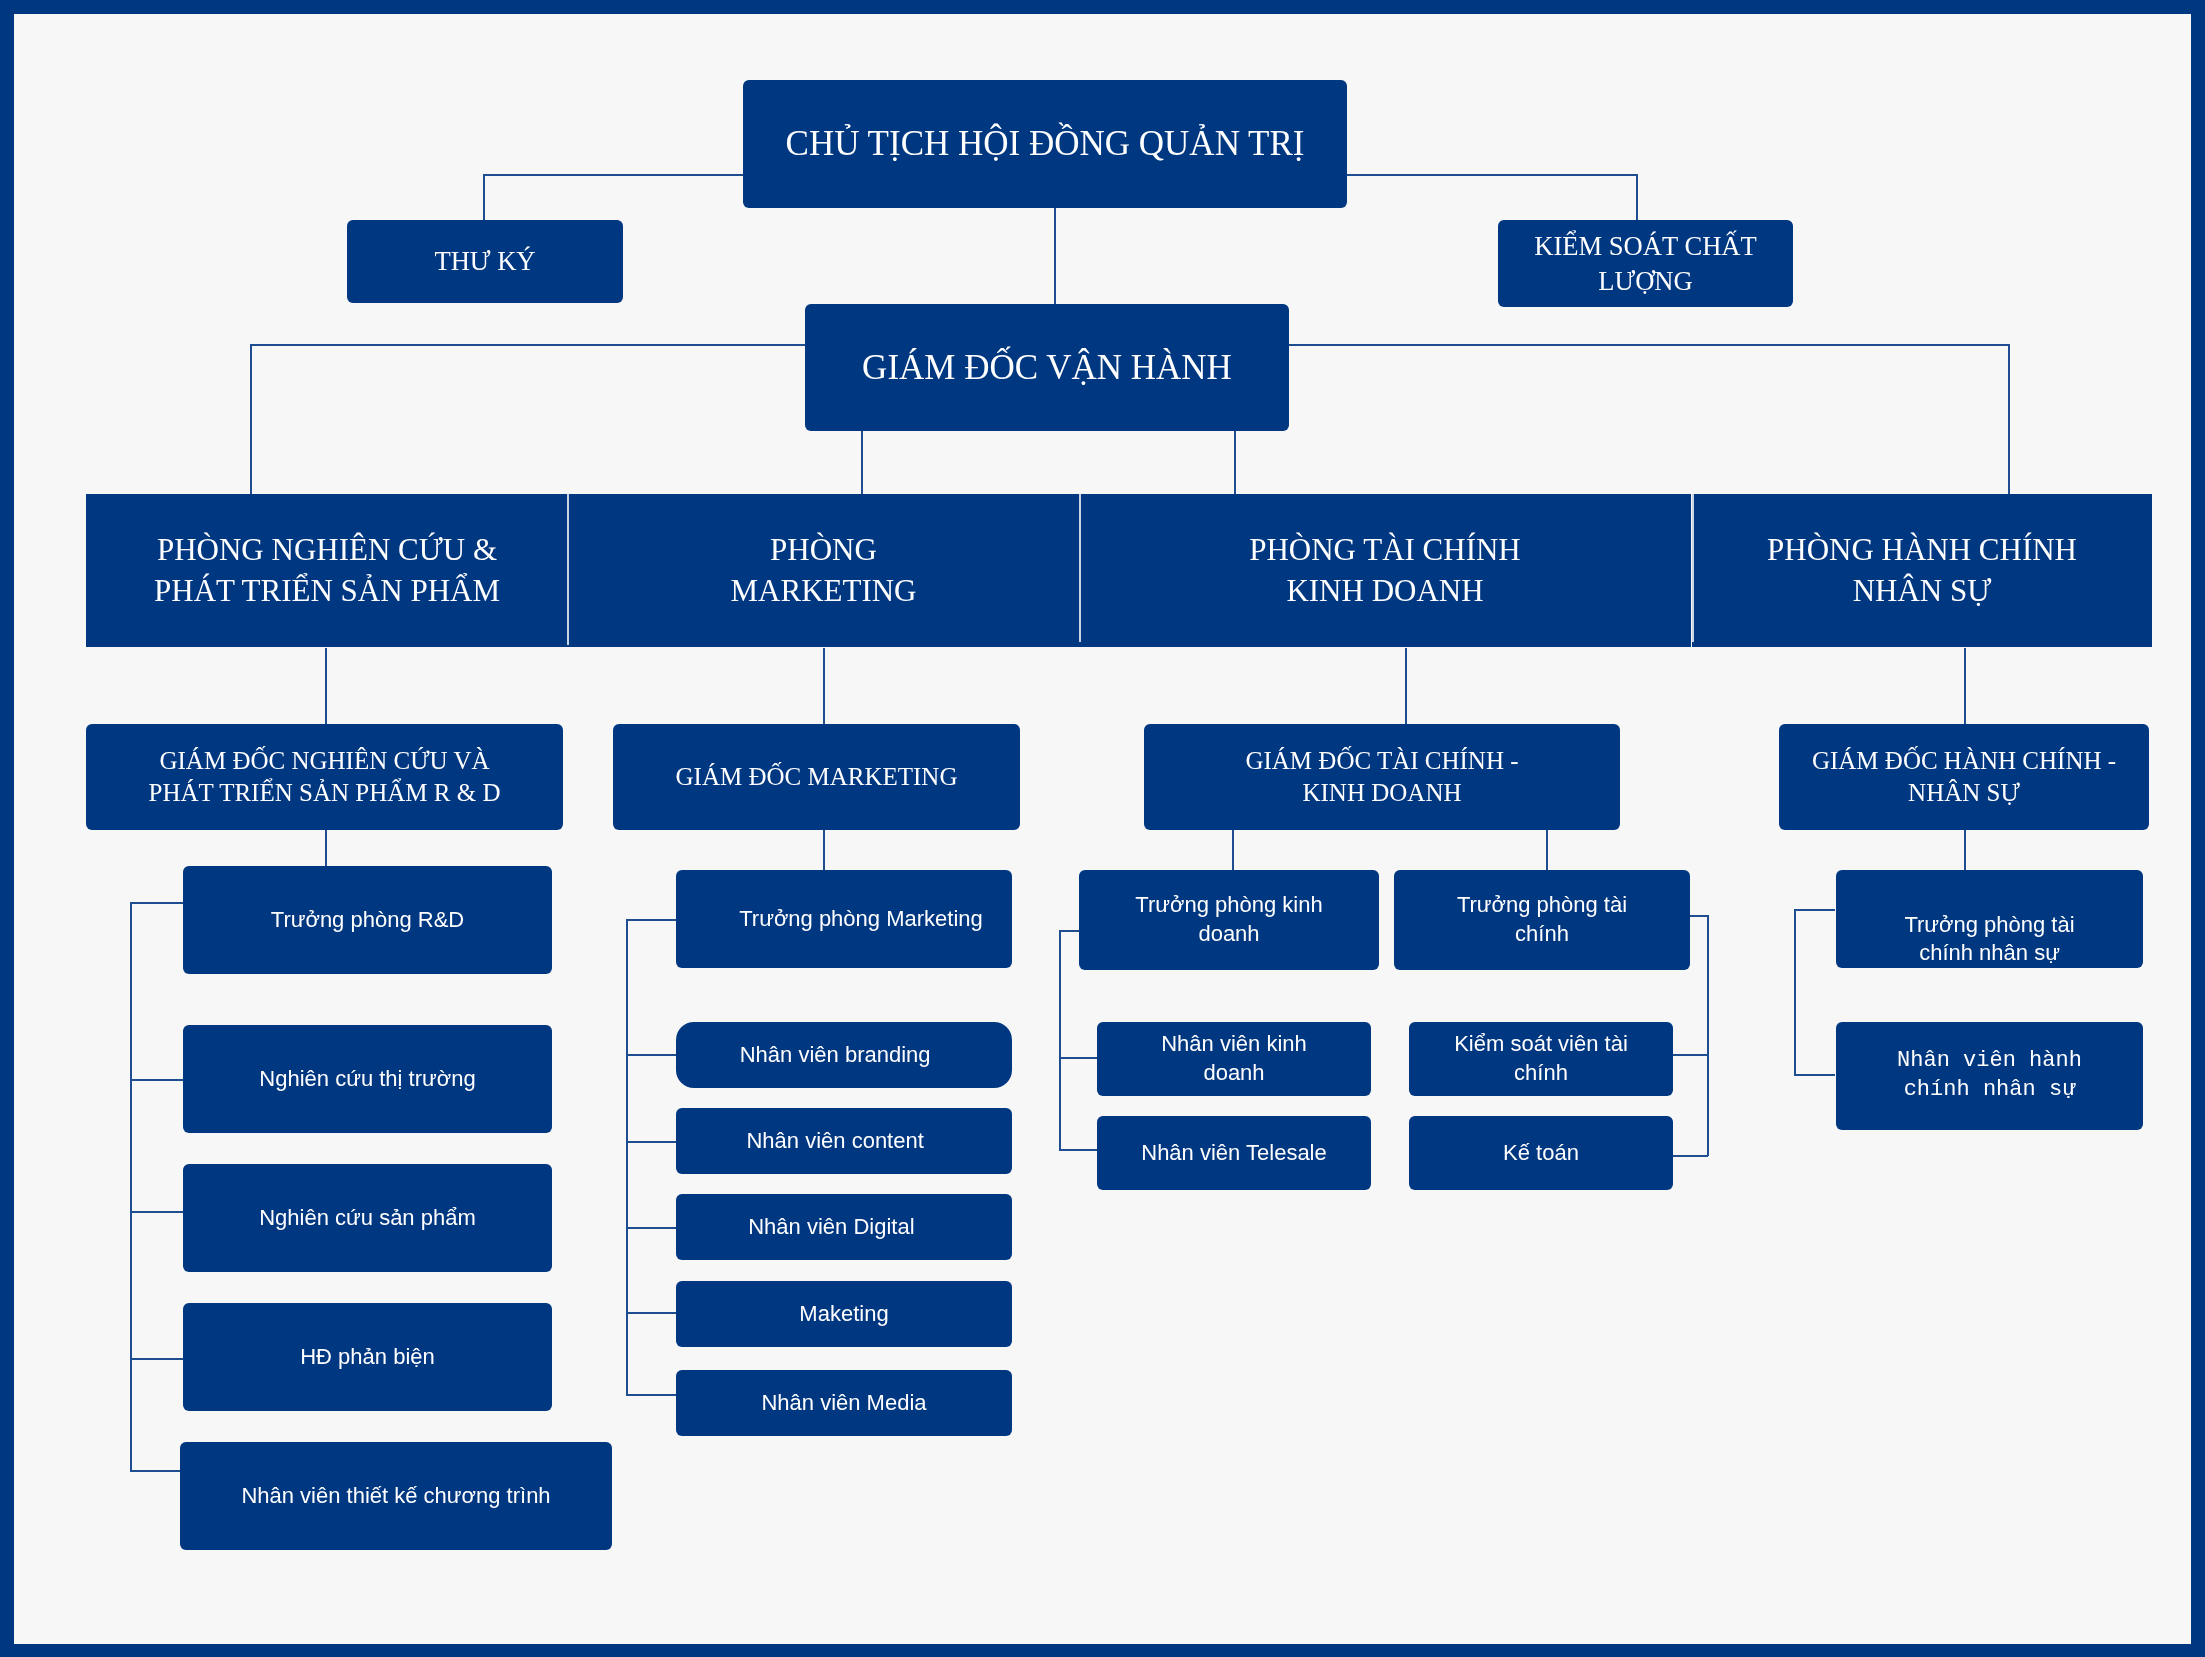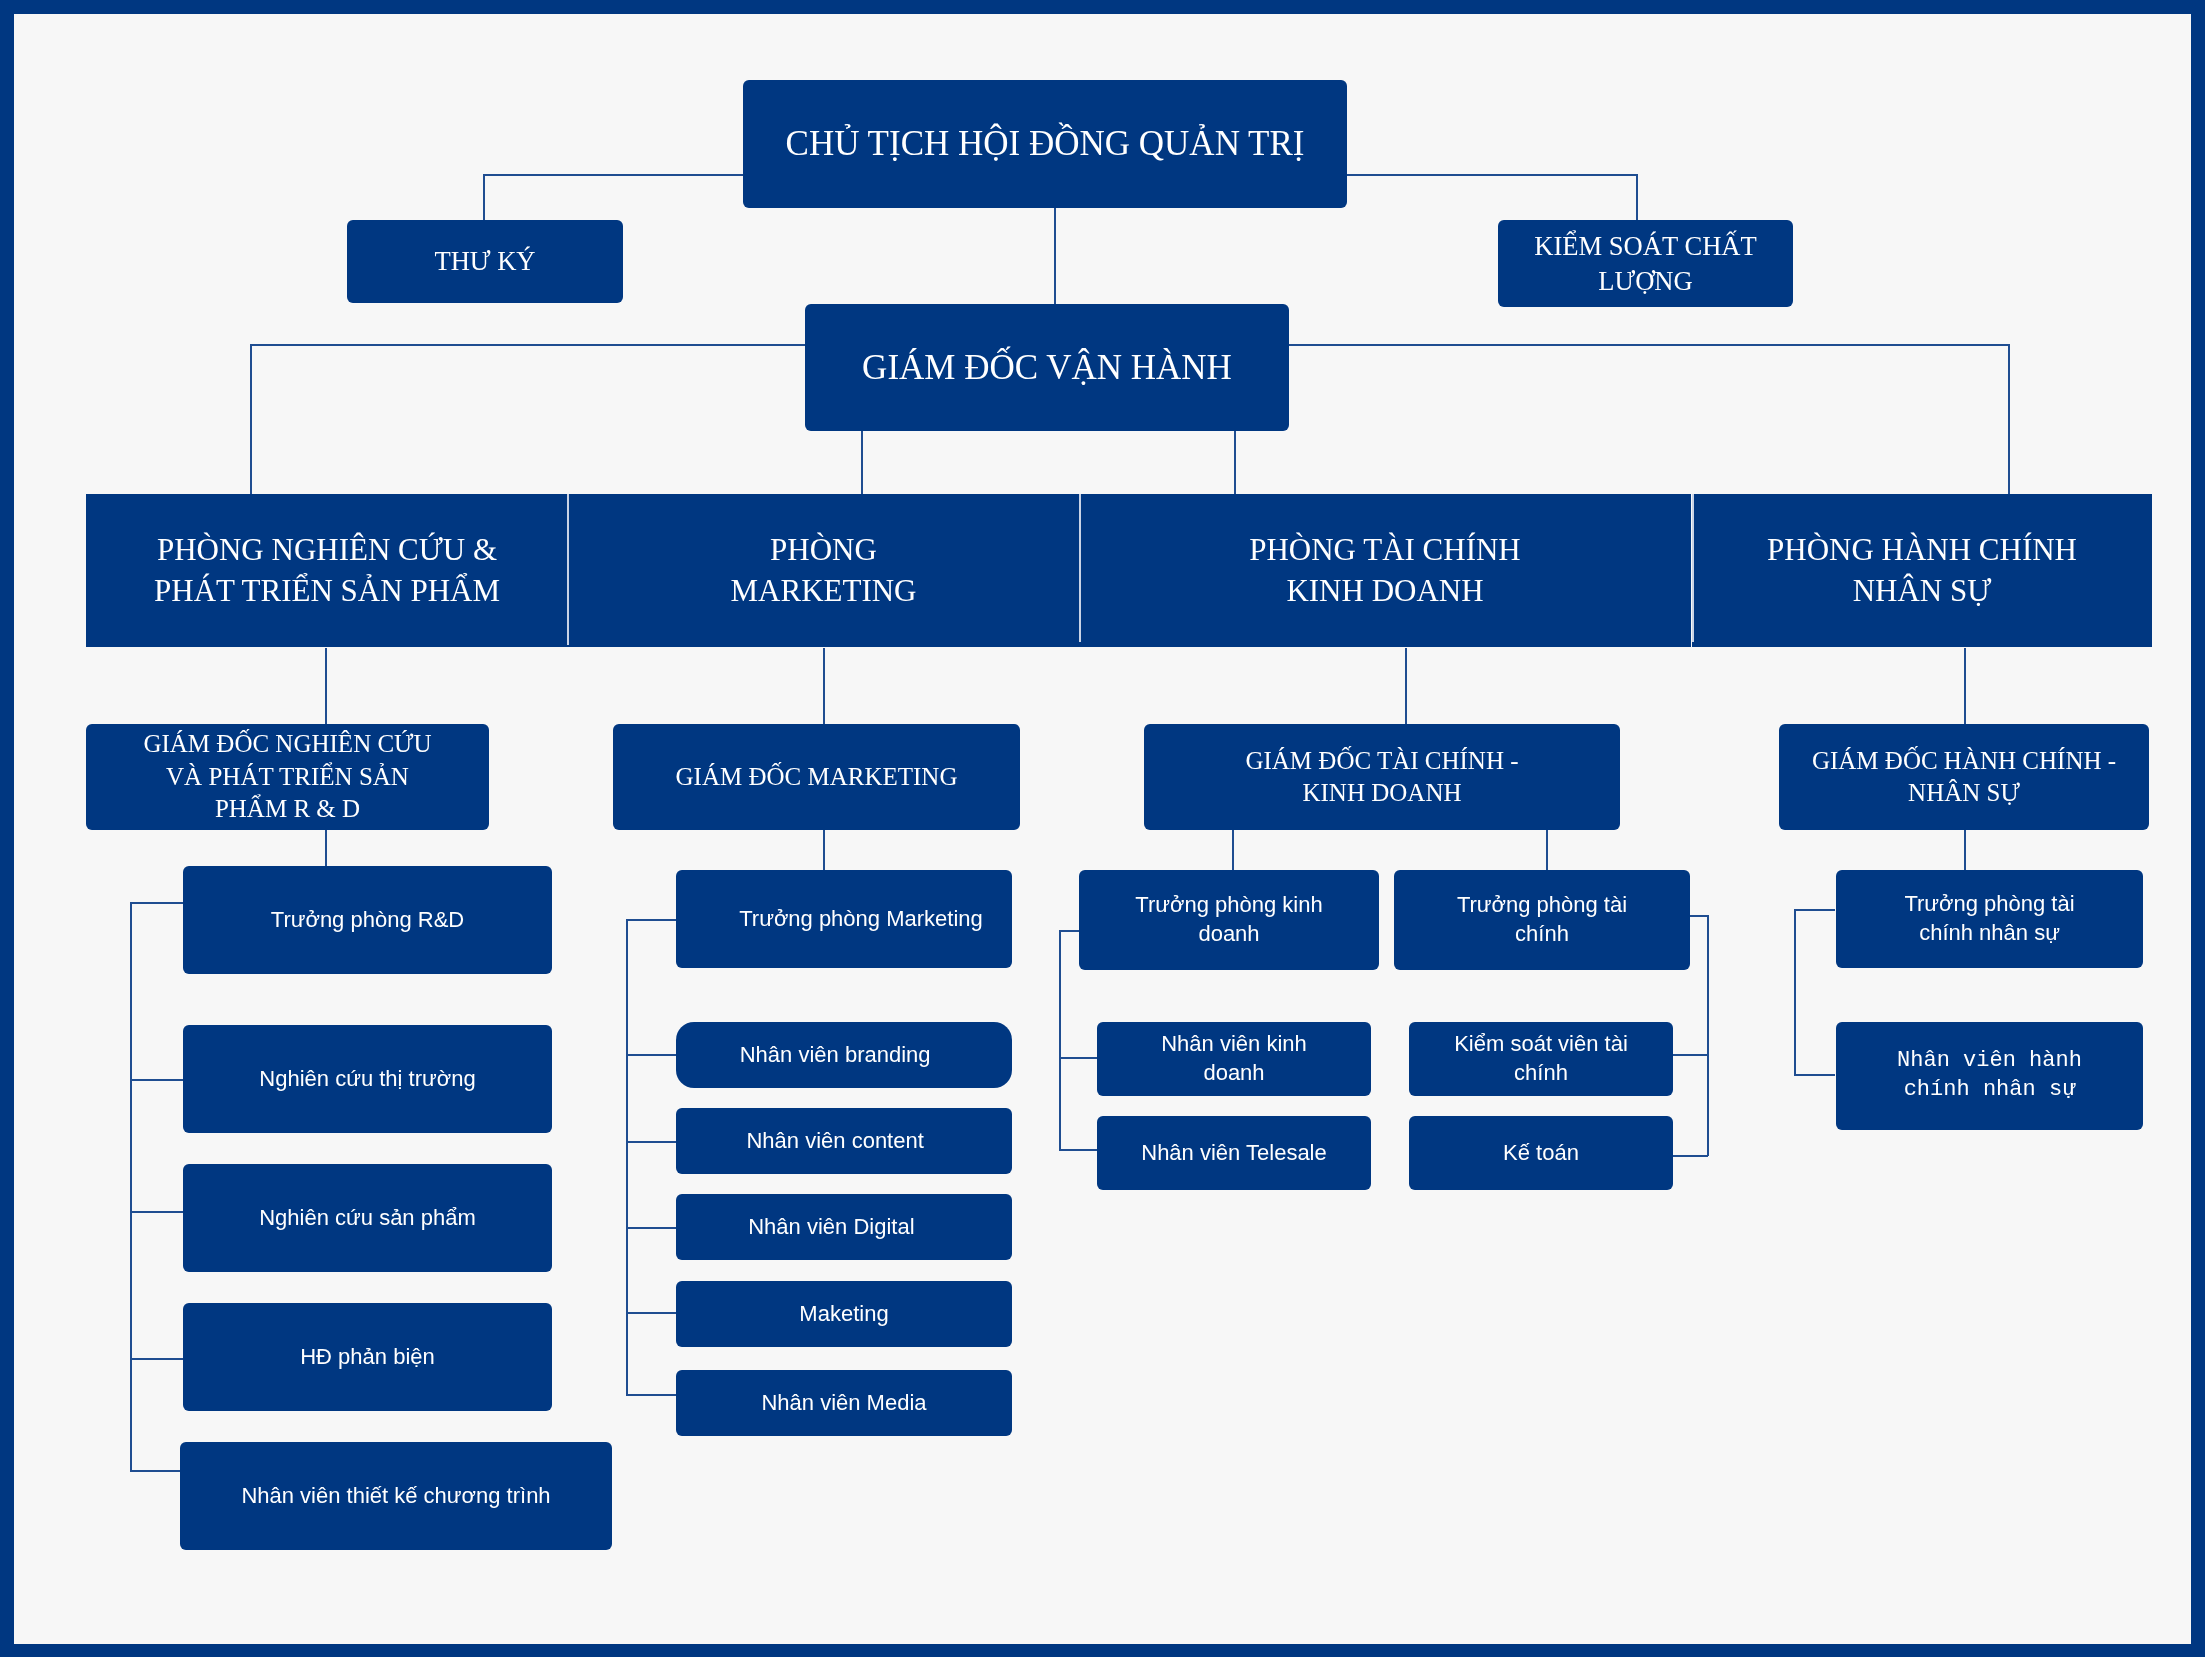--- a/index.html
+++ b/index.html
@@ -93,21 +93,21 @@
 <div class="box serif dept" style="left:1079px;top:494px;width:612px;height:153px;font-size:31px;padding:0 170px;">
     <span>PHÒNG TÀI CHÍNH KINH DOANH</span>
   </div>
 <div class="box serif dept" style="left:1692px;top:494px;width:460px;height:153px;font-size:31px;padding:0 74px;">
     <span>PHÒNG HÀNH CHÍNH NHÂN SỰ</span>
   </div>
 <div class="sep" style="left:567px;top:494px;height:151px;"></div>
 <div class="sep" style="left:1079px;top:494px;height:148px;"></div>
 <div class="sep" style="left:1692px;top:494px;height:148px;"></div>
 
-<div class="box serif" style="left:86px;top:724px;width:403px;height:106px;font-size:25px;padding:0 45px;">
+<div class="box serif" style="left:86px;top:724px;width:477px;height:106px;font-size:25px;padding:0 45px;">
     <span>GIÁM ĐỐC NGHIÊN CỨU VÀ PHÁT TRIỂN SẢN PHẨM R &amp; D</span>
   </div>
 <div class="box serif" style="left:613px;top:724px;width:407px;height:106px;font-size:25px;padding:0 58px;justify-content:center;">
     <span>GIÁM ĐỐC MARKETING</span>
   </div>
 <div class="box serif" style="left:1144px;top:724px;width:476px;height:106px;font-size:25px;padding:0 81px;">
     <span>GIÁM ĐỐC TÀI CHÍNH - KINH DOANH</span>
   </div>
 <div class="box serif" style="left:1779px;top:724px;width:370px;height:106px;font-size:25px;padding:0 5.9px;">
     <span>GIÁM ĐỐC HÀNH CHÍNH - NHÂN SỰ</span>
@@ -161,19 +161,19 @@
 <div class="box sans" style="left:1394px;top:870px;width:296px;height:100px;font-size:22px;padding:14px 52px;">
     <span>Trưởng phòng tài chính</span>
   </div>
 <div class="box sans" style="left:1409px;top:1022px;width:264px;height:74px;font-size:22px;padding:0 29.5px;">
     <span>Kiểm soát viên tài chính</span>
   </div>
 <div class="box sans" style="left:1409px;top:1116px;width:264px;height:74px;font-size:22px;">
     <span>Kế toán</span>
   </div>
 
-<div class="box sans" style="left:1836px;top:870px;width:307px;height:98px;font-size:22px;padding:0 52px;">
+<div class="box sans" style="left:1836px;top:870px;width:307px;height:98px;font-size:22px;padding:0 52px;align-items:flex-end;">
     <span>Trưởng phòng tài chính nhân sự</span>
   </div>
 <div class="box sans" style="left:1836px;top:1022px;width:307px;height:108px;font-size:22px;padding:0 29.5px;font-family:Liberation Mono, monospace;">
     <span>Nhân viên hành chính nhân sự</span>
   </div>
 
 
 </body></html>

